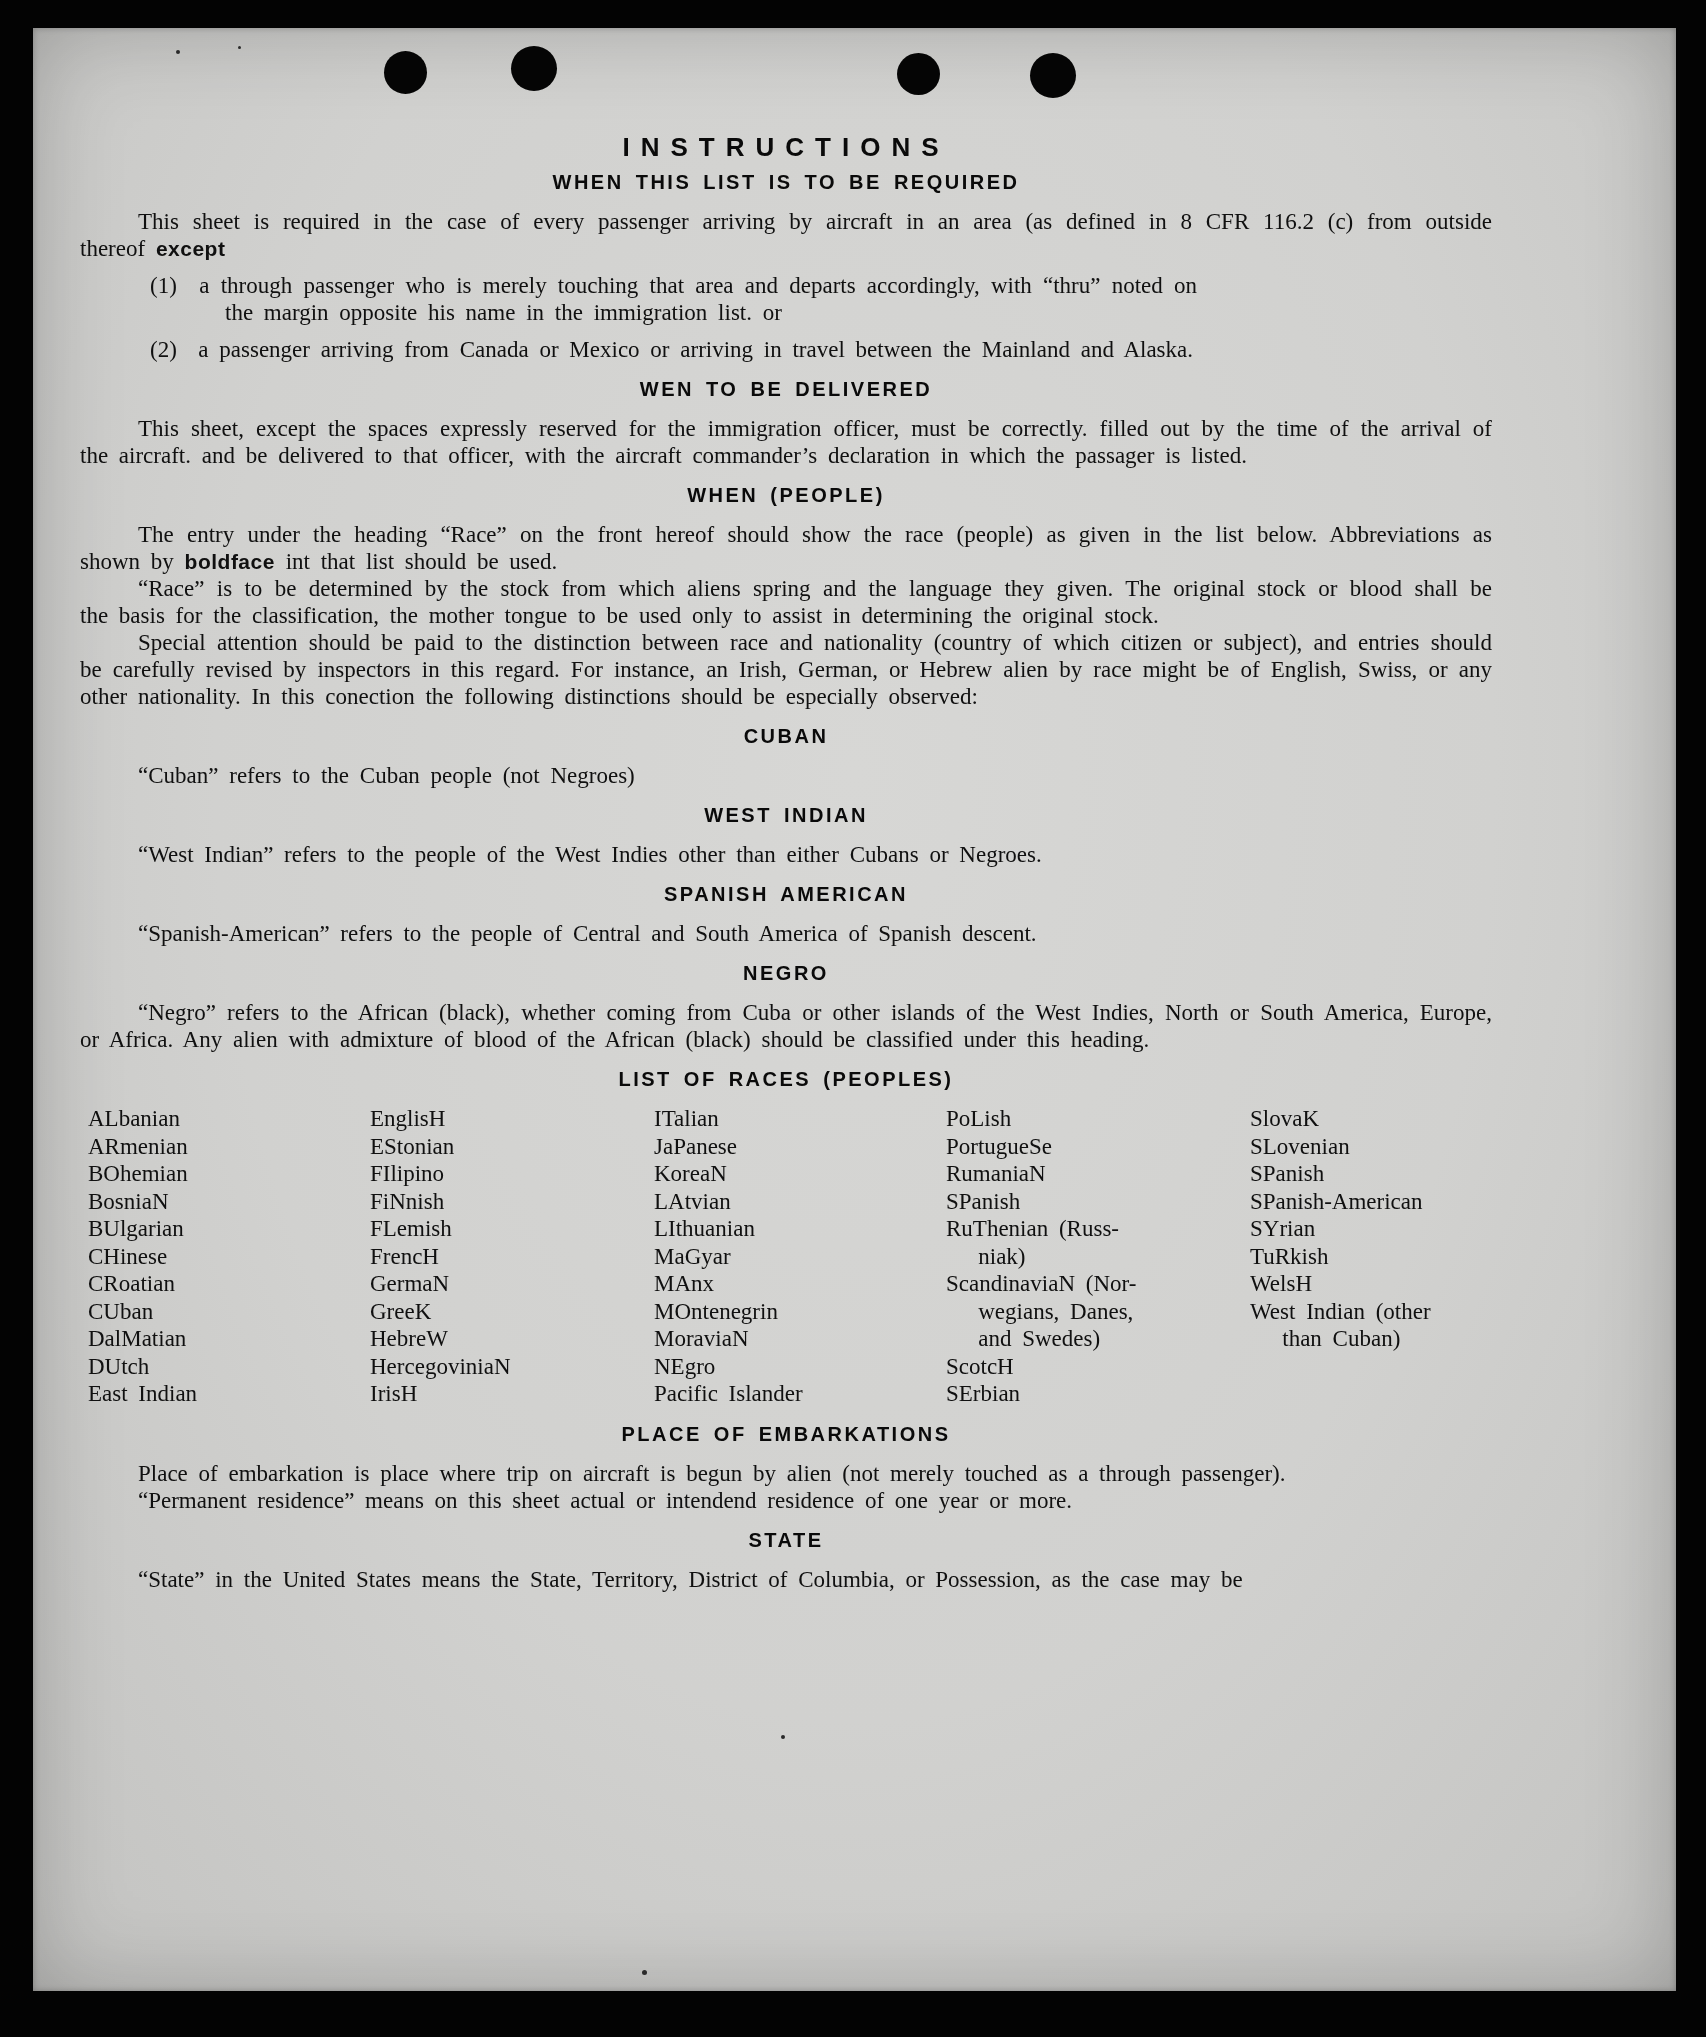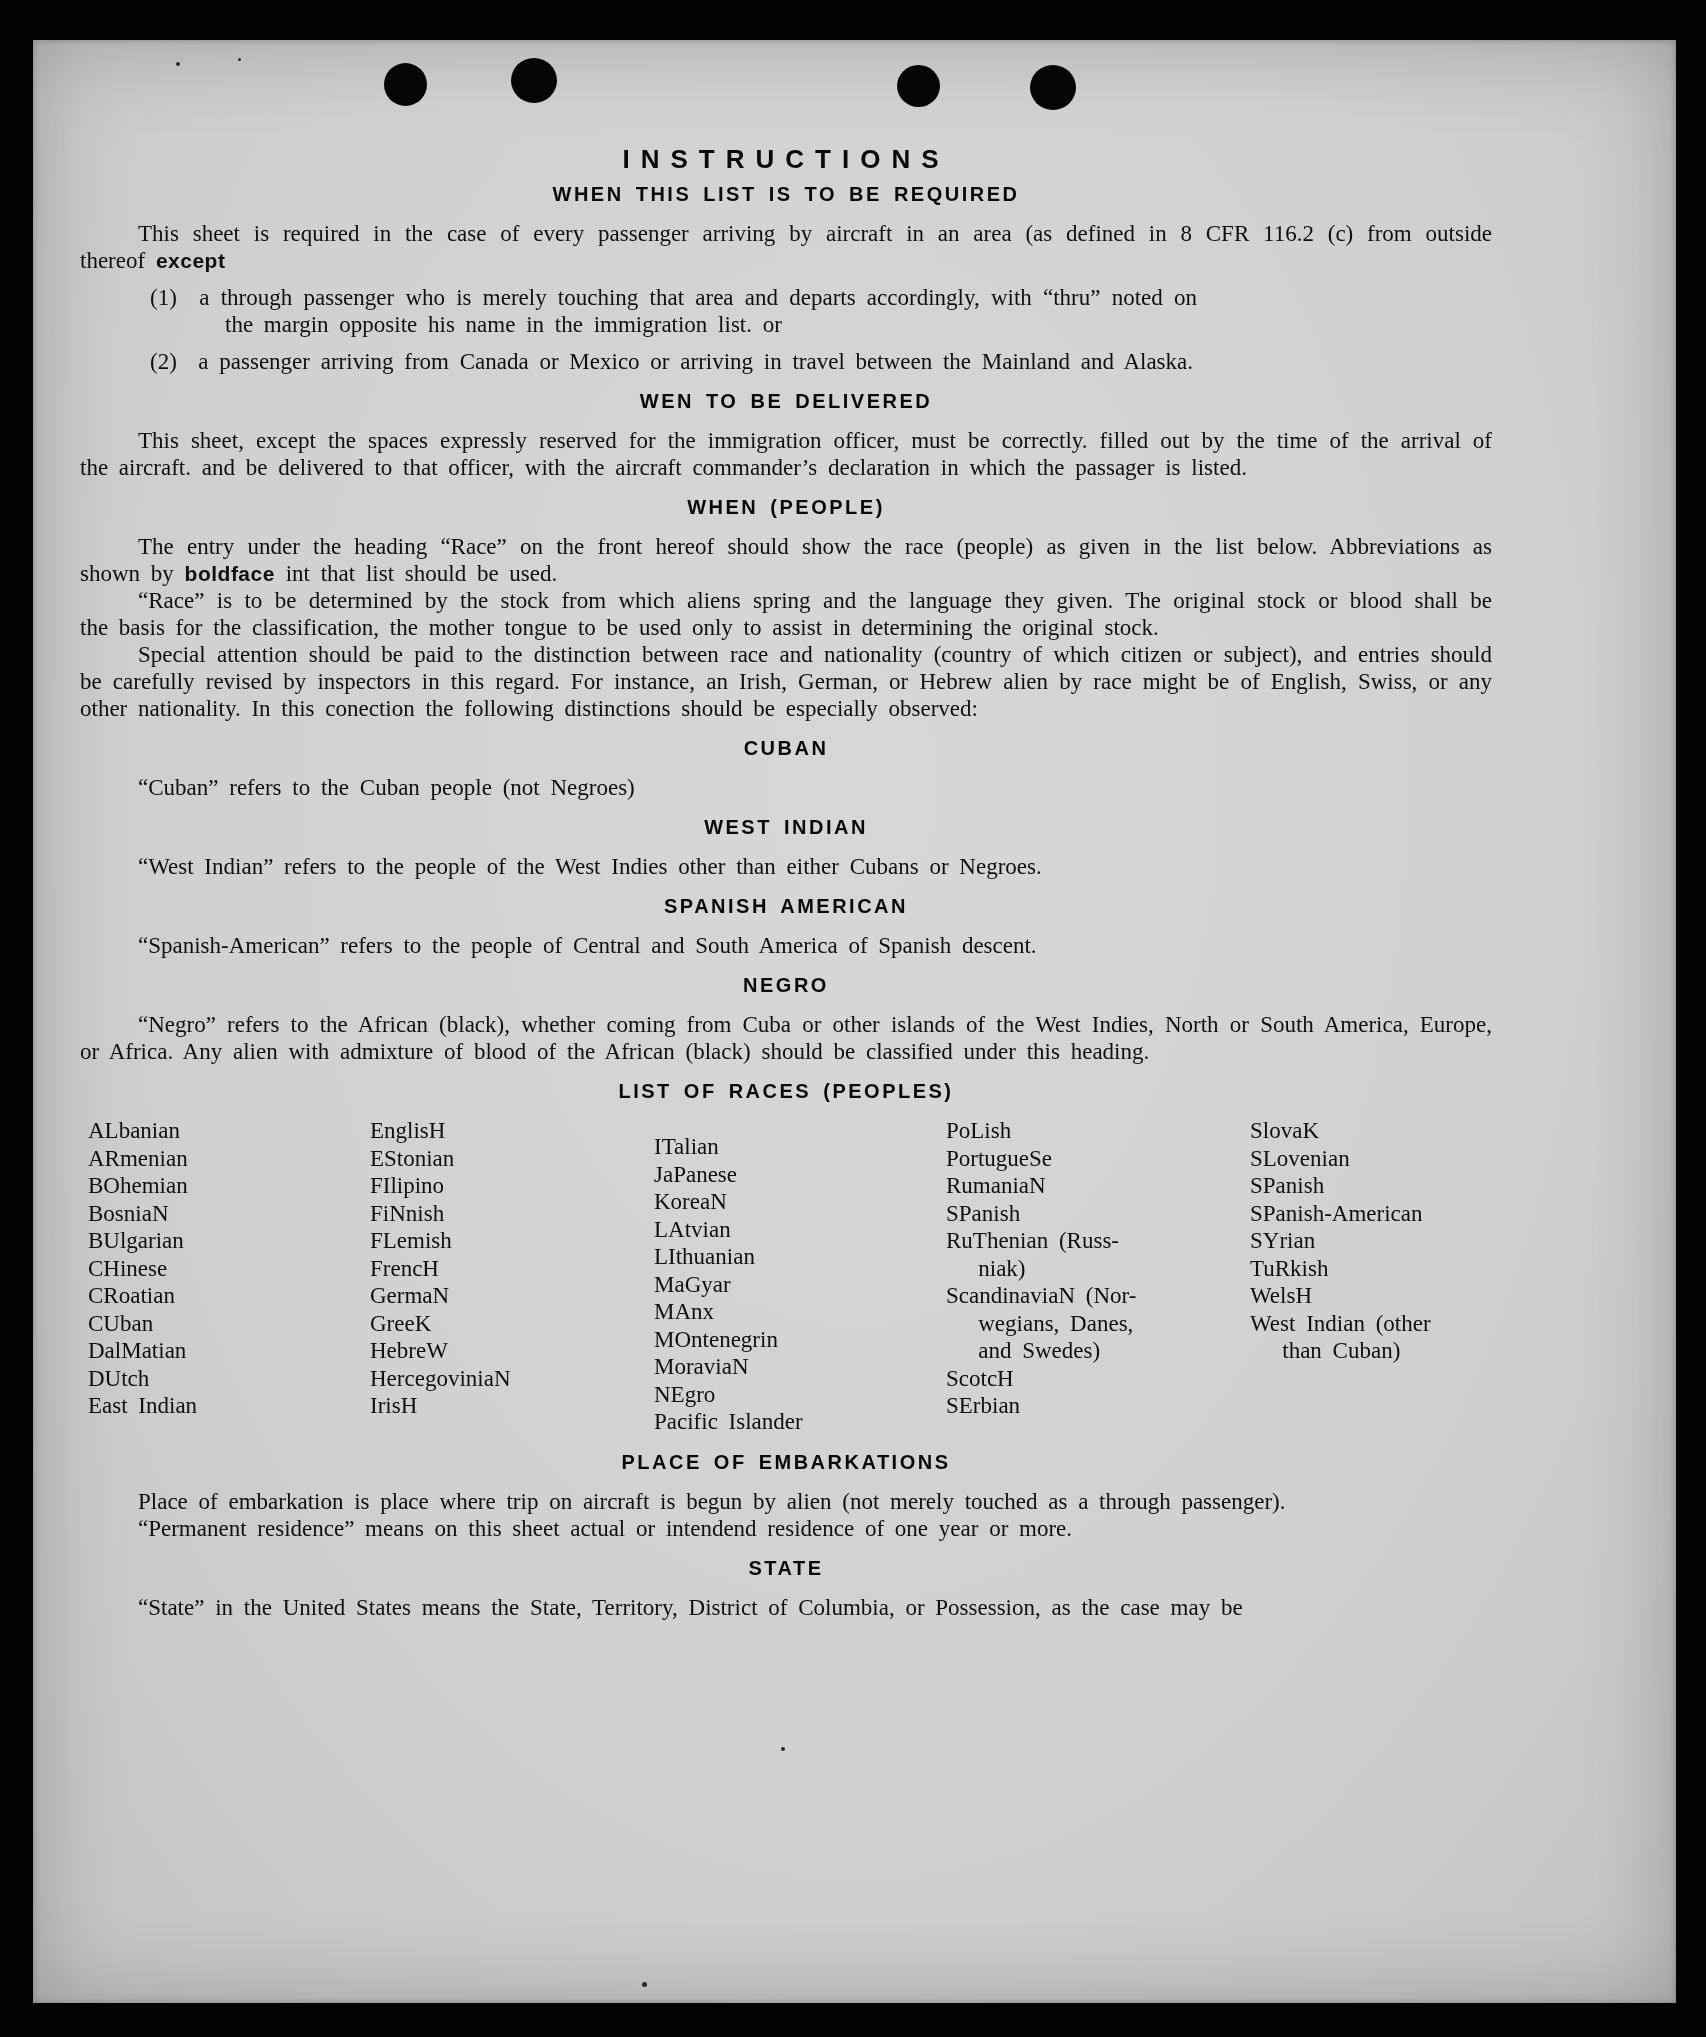--- a/index.html
+++ b/index.html
@@ -2,21 +2,21 @@
 <html><head>
 <meta charset="utf-8">
 <style>
   html,body{margin:0;padding:0;}
   body{
     width:1706px;height:2037px;position:relative;overflow:hidden;
     background:#030303;
     font-family:"Liberation Serif", serif;
   }
   .paper{
-    position:absolute;left:33px;top:40px;width:1643px;height:1963px;
+    position:absolute;left:33px;top:28px;width:1643px;height:1963px;
     background:radial-gradient(ellipse at 50% 38%, #d7d7d5 0%, #d1d1cf 55%, #c3c3c1 100%);
     box-shadow:inset 0 0 90px rgba(0,0,0,.22), inset 0 0 6px rgba(0,0,0,.25);
   }
   .hole{position:absolute;border-radius:50%;background:#050505;}
   .hole-1{left:351px;top:23px;width:43px;height:43px;}
   .hole-2{left:478px;top:18px;width:46px;height:45px;}
   .hole-3{left:864px;top:25px;width:43px;height:42px;}
   .hole-4{left:997px;top:25px;width:46px;height:45px;}
   .speck{position:absolute;background:#2a2a2a;border-radius:50%;}
   .speck-1{left:143px;top:22px;width:4px;height:4px;}
@@ -42,21 +42,21 @@
   .para{margin:0;text-align:justify;text-indent:58px;}
   .item{margin:10px 0 0 0;text-align:justify;padding-left:145px;padding-right:295px;text-indent:-75px;}
   .bold-inline{
     font-family:"Liberation Sans", sans-serif;font-weight:700;
     font-size:21px;letter-spacing:.5px;word-spacing:2px;
   }
   .race-columns{display:flex;margin:4px 0 8px 0;}
   .race-col{line-height:27.5px;}
   .race-col-0{width:282px;margin-left:8px;}
   .race-col-1{width:284px;}
-  .race-col-2{width:292px;margin-top:16px;}
+  .race-col-2{width:292px;}
   .race-col-3{width:304px;}
   .race-col-4{flex:1;}
   .race-item{white-space:pre-wrap;}
 </style>
 </head>
 <body>
 
 <div class="paper">
   <div class="hole hole-1"></div>
   <div class="hole hole-2"></div>

